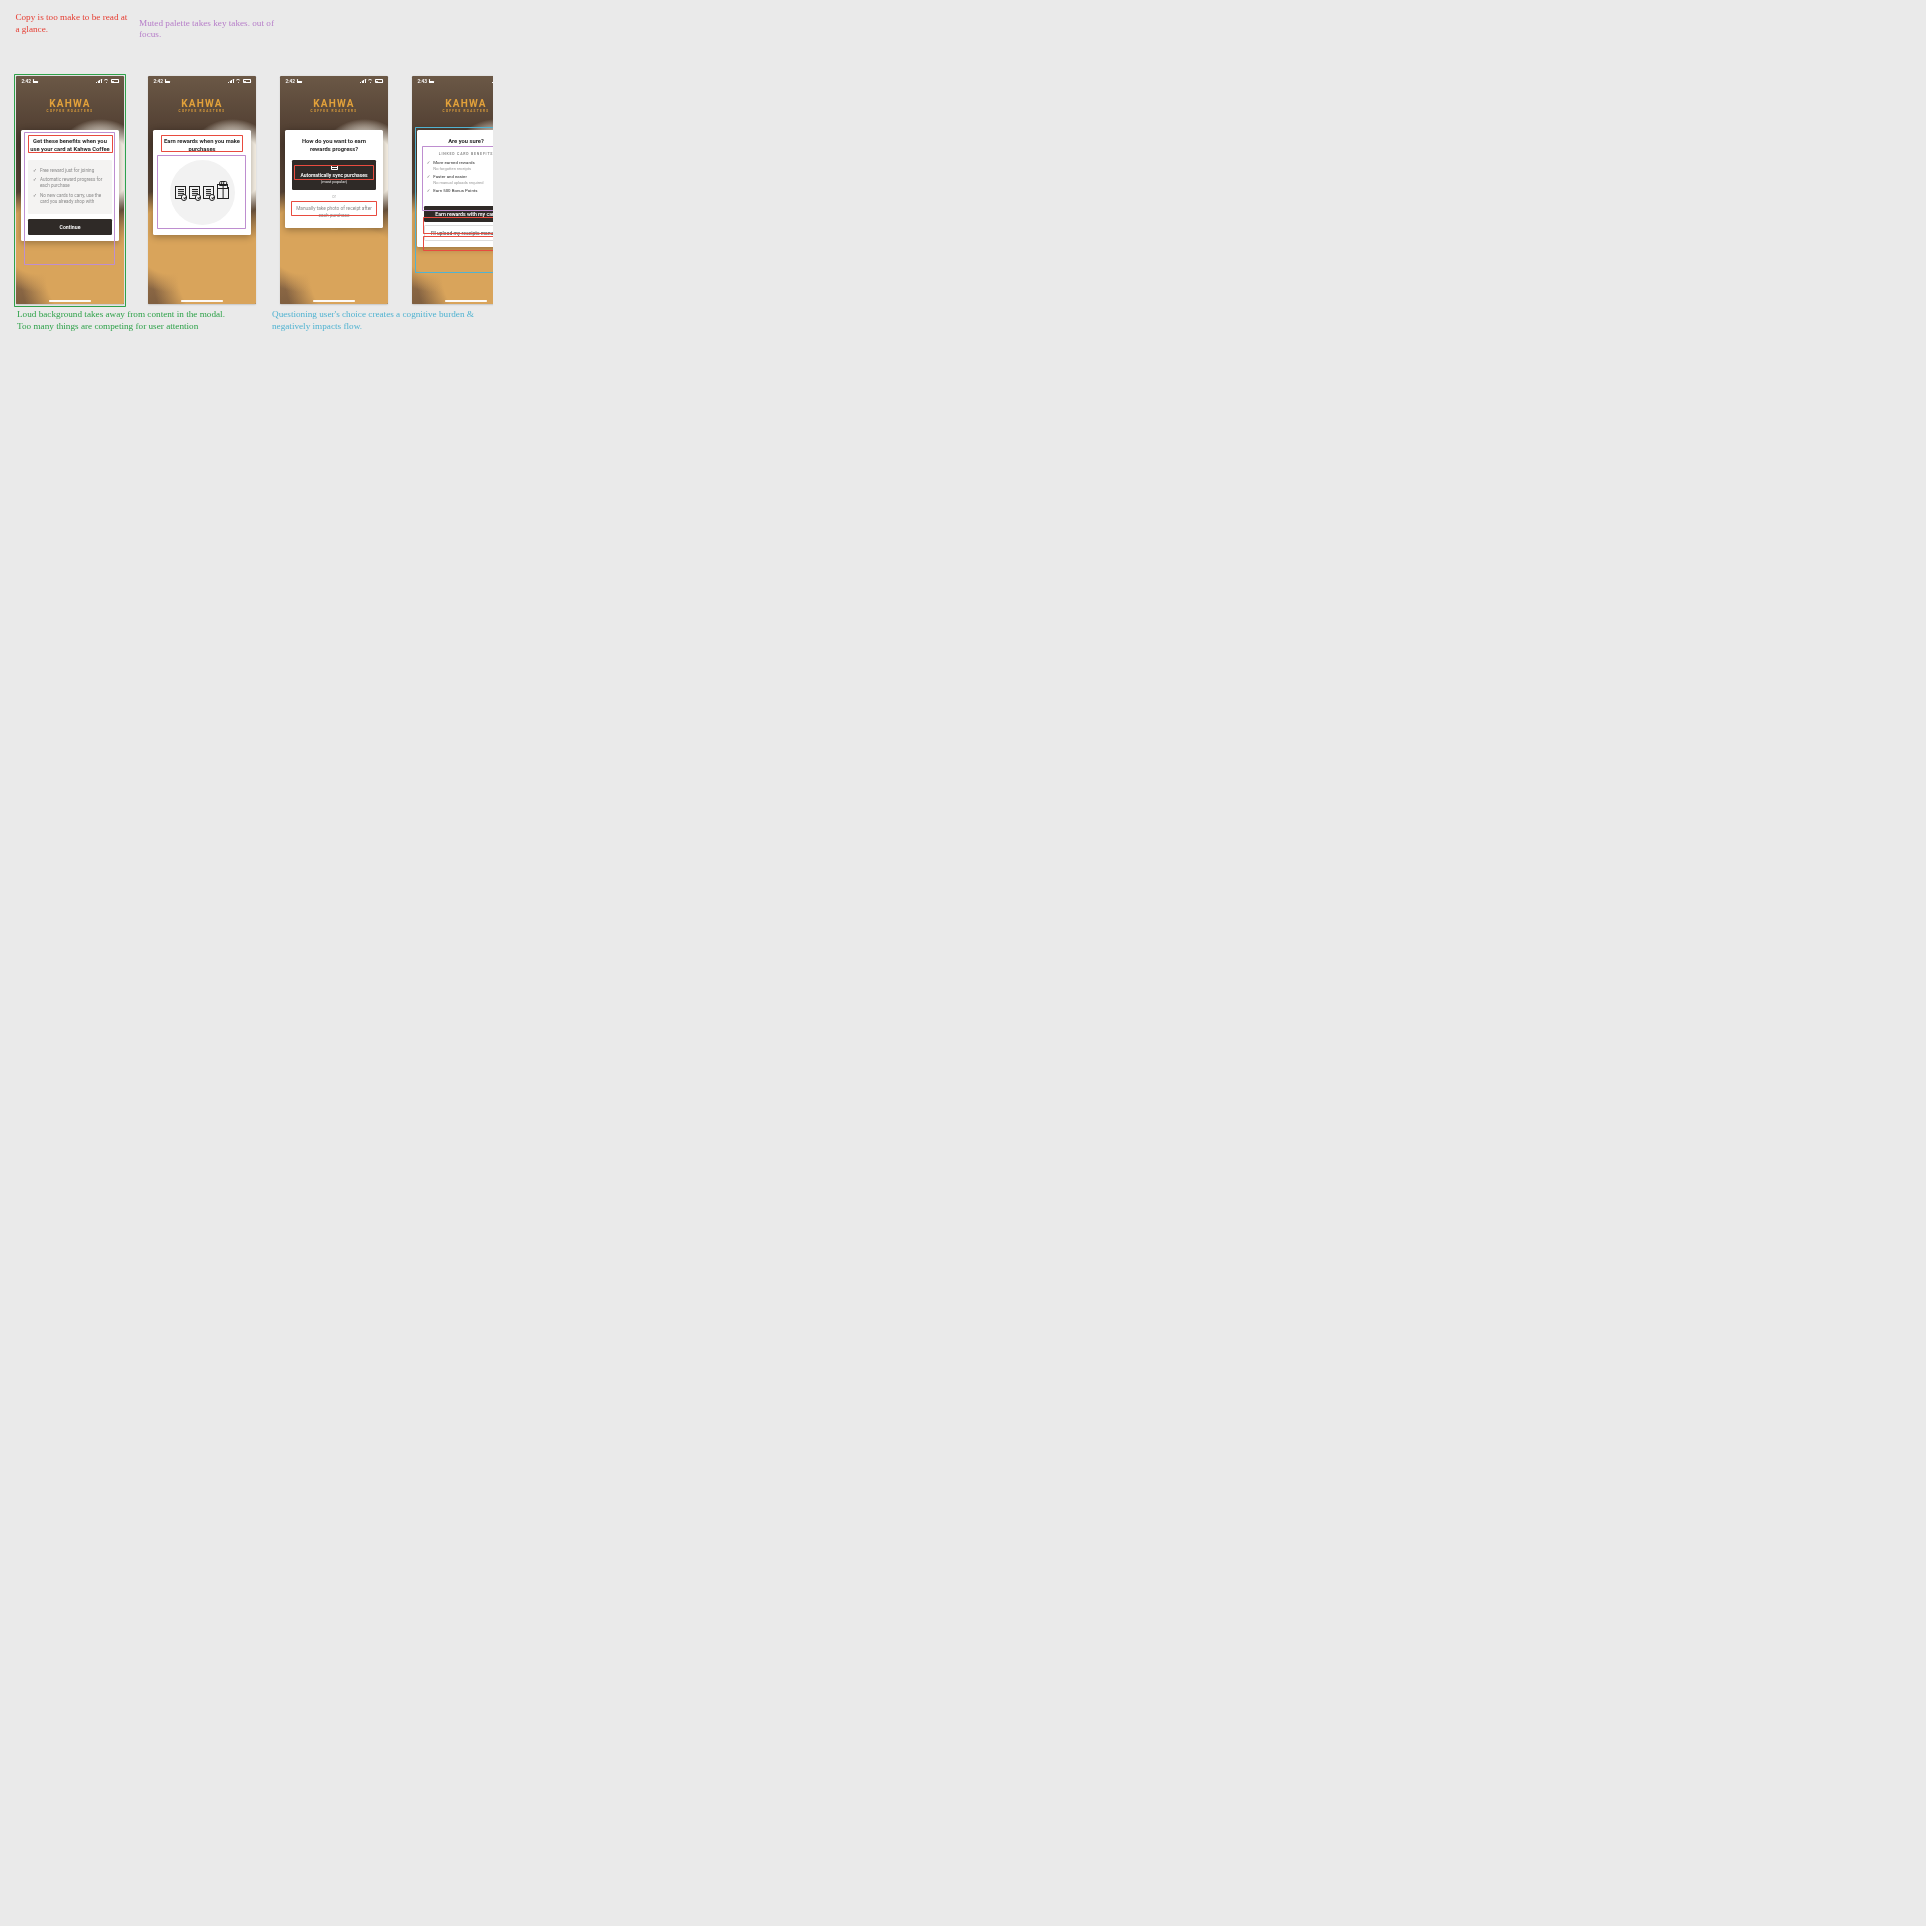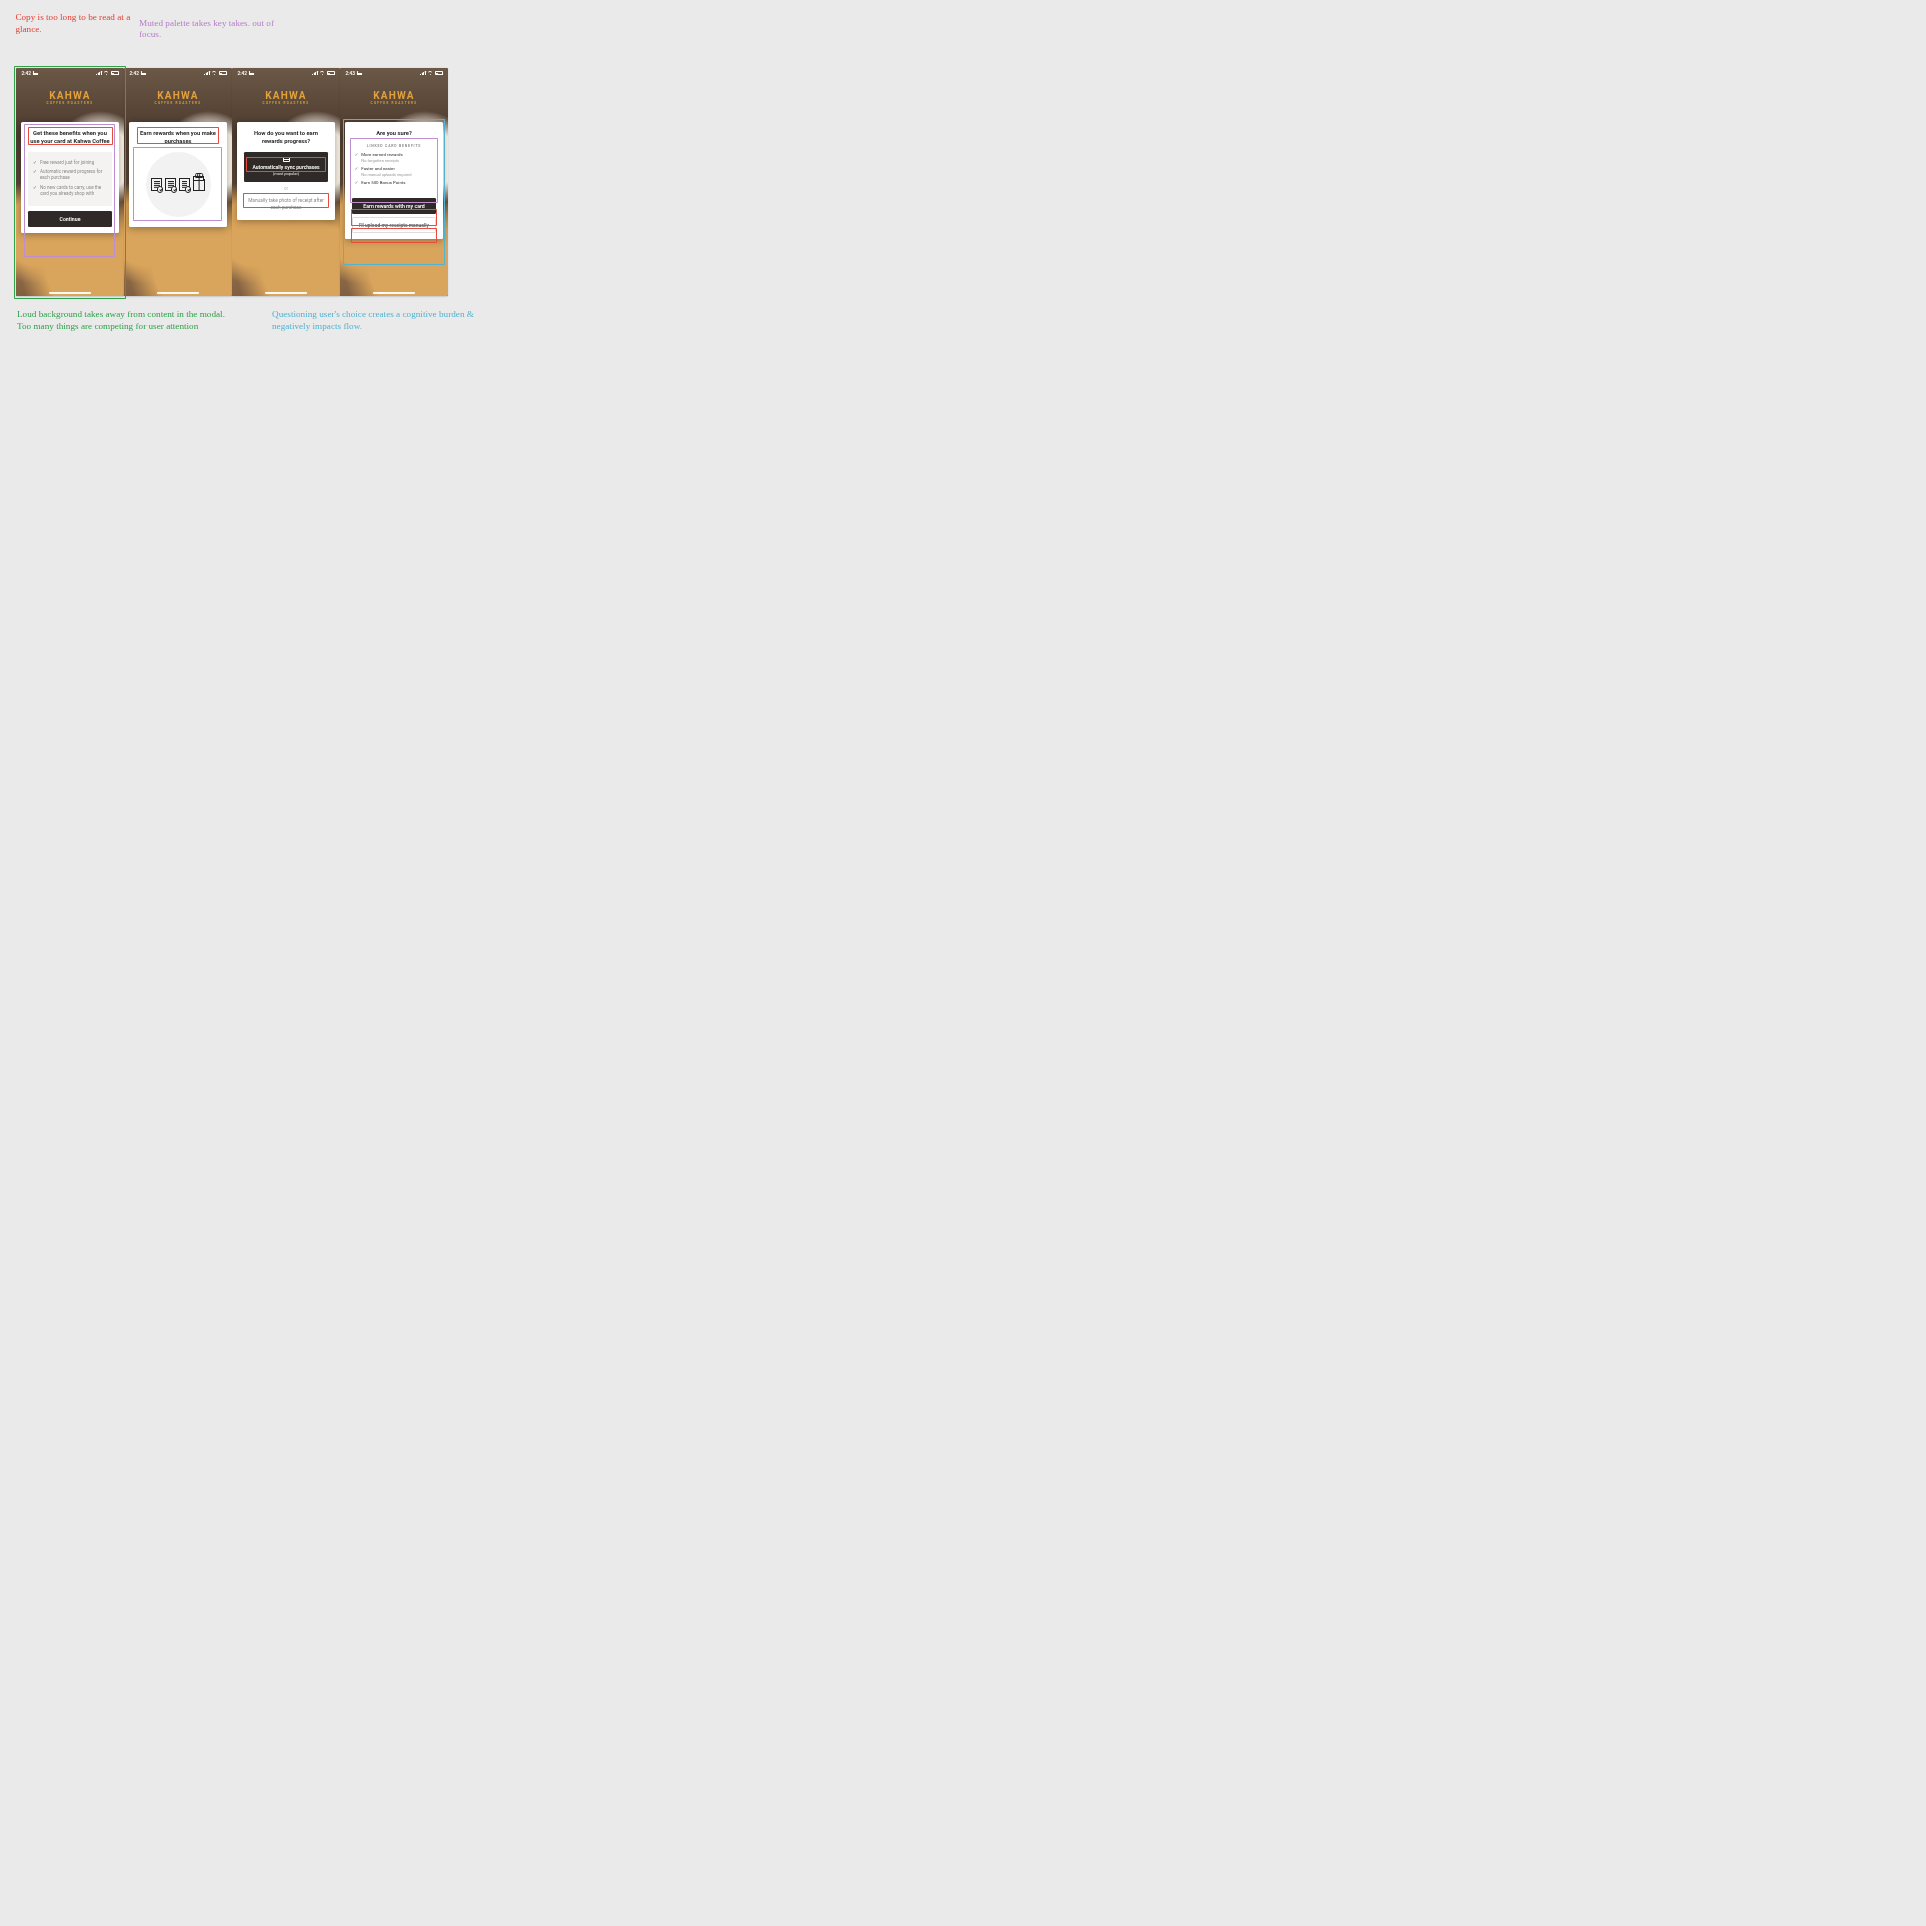--- a/index.html
+++ b/index.html
@@ -17,24 +17,24 @@
     font-size: 9.2px;
     line-height: 1.25;
   }
   .annot-red    { color: #e63e33; }
   .annot-purple { color: #b77fc9; }
   .annot-green  { color: #2fa24a; }
   .annot-blue   { color: #51b3d1; }
 
   .phones-row {
     position: absolute;
-    top: 68px;
+    top: 76px;
     left: 16px;
     display: flex;
-    gap: 0;
+    gap: 24px;
   }
   .phone-wrap {
     position: relative;
   }
   .phone {
     width: 108px;
     height: 228px;
     border-radius: 1.5px;
     overflow: hidden;
     position: relative;
@@ -171,21 +171,21 @@
   
   .hl { position:absolute; border-width:1.2px; border-style:solid; z-index:5; pointer-events:none; border-radius:0.8px; }
   .hl-green  { border-color:#2fa24a; border-width:1.9px; }
   .hl-purple { border-color:#be8ed0; }
   .hl-red    { border-color:#e84b3f; }
   .hl-blue   { border-color:#51b3d1; }
 </style>
 </head>
 <body>
 
-<div class="annotation hand annot-red" style="top:12.3px;left:15.4px;width:116px;">Copy is too long to be read at a glance.</div>
+<div class="annotation hand annot-red" style="top:12.3px;left:15.4px;width:116px;">Copy is too make to be read at a glance.</div>
 <div class="annotation hand annot-purple" style="top:17.7px;left:139px;width:139px;">Muted palette takes key takes. out of focus.</div>
 <div class="annotation hand annot-green" style="top:309px;left:17px;width:223px;">Loud background takes away from content in the modal. Too many things are competing for user attention</div>
 <div class="annotation hand annot-blue" style="top:309px;left:272px;width:204px;">Questioning user's choice creates a cognitive burden &amp; negatively impacts flow.</div>
 
 <div class="phones-row">
 
   <div class="phone-wrap">
     <div class="hl hl-green" style="left:-2.3px;top:-2.3px;width:112px;height:233px;"></div>
     <div class="phone">
       <div class="bg"></div>

